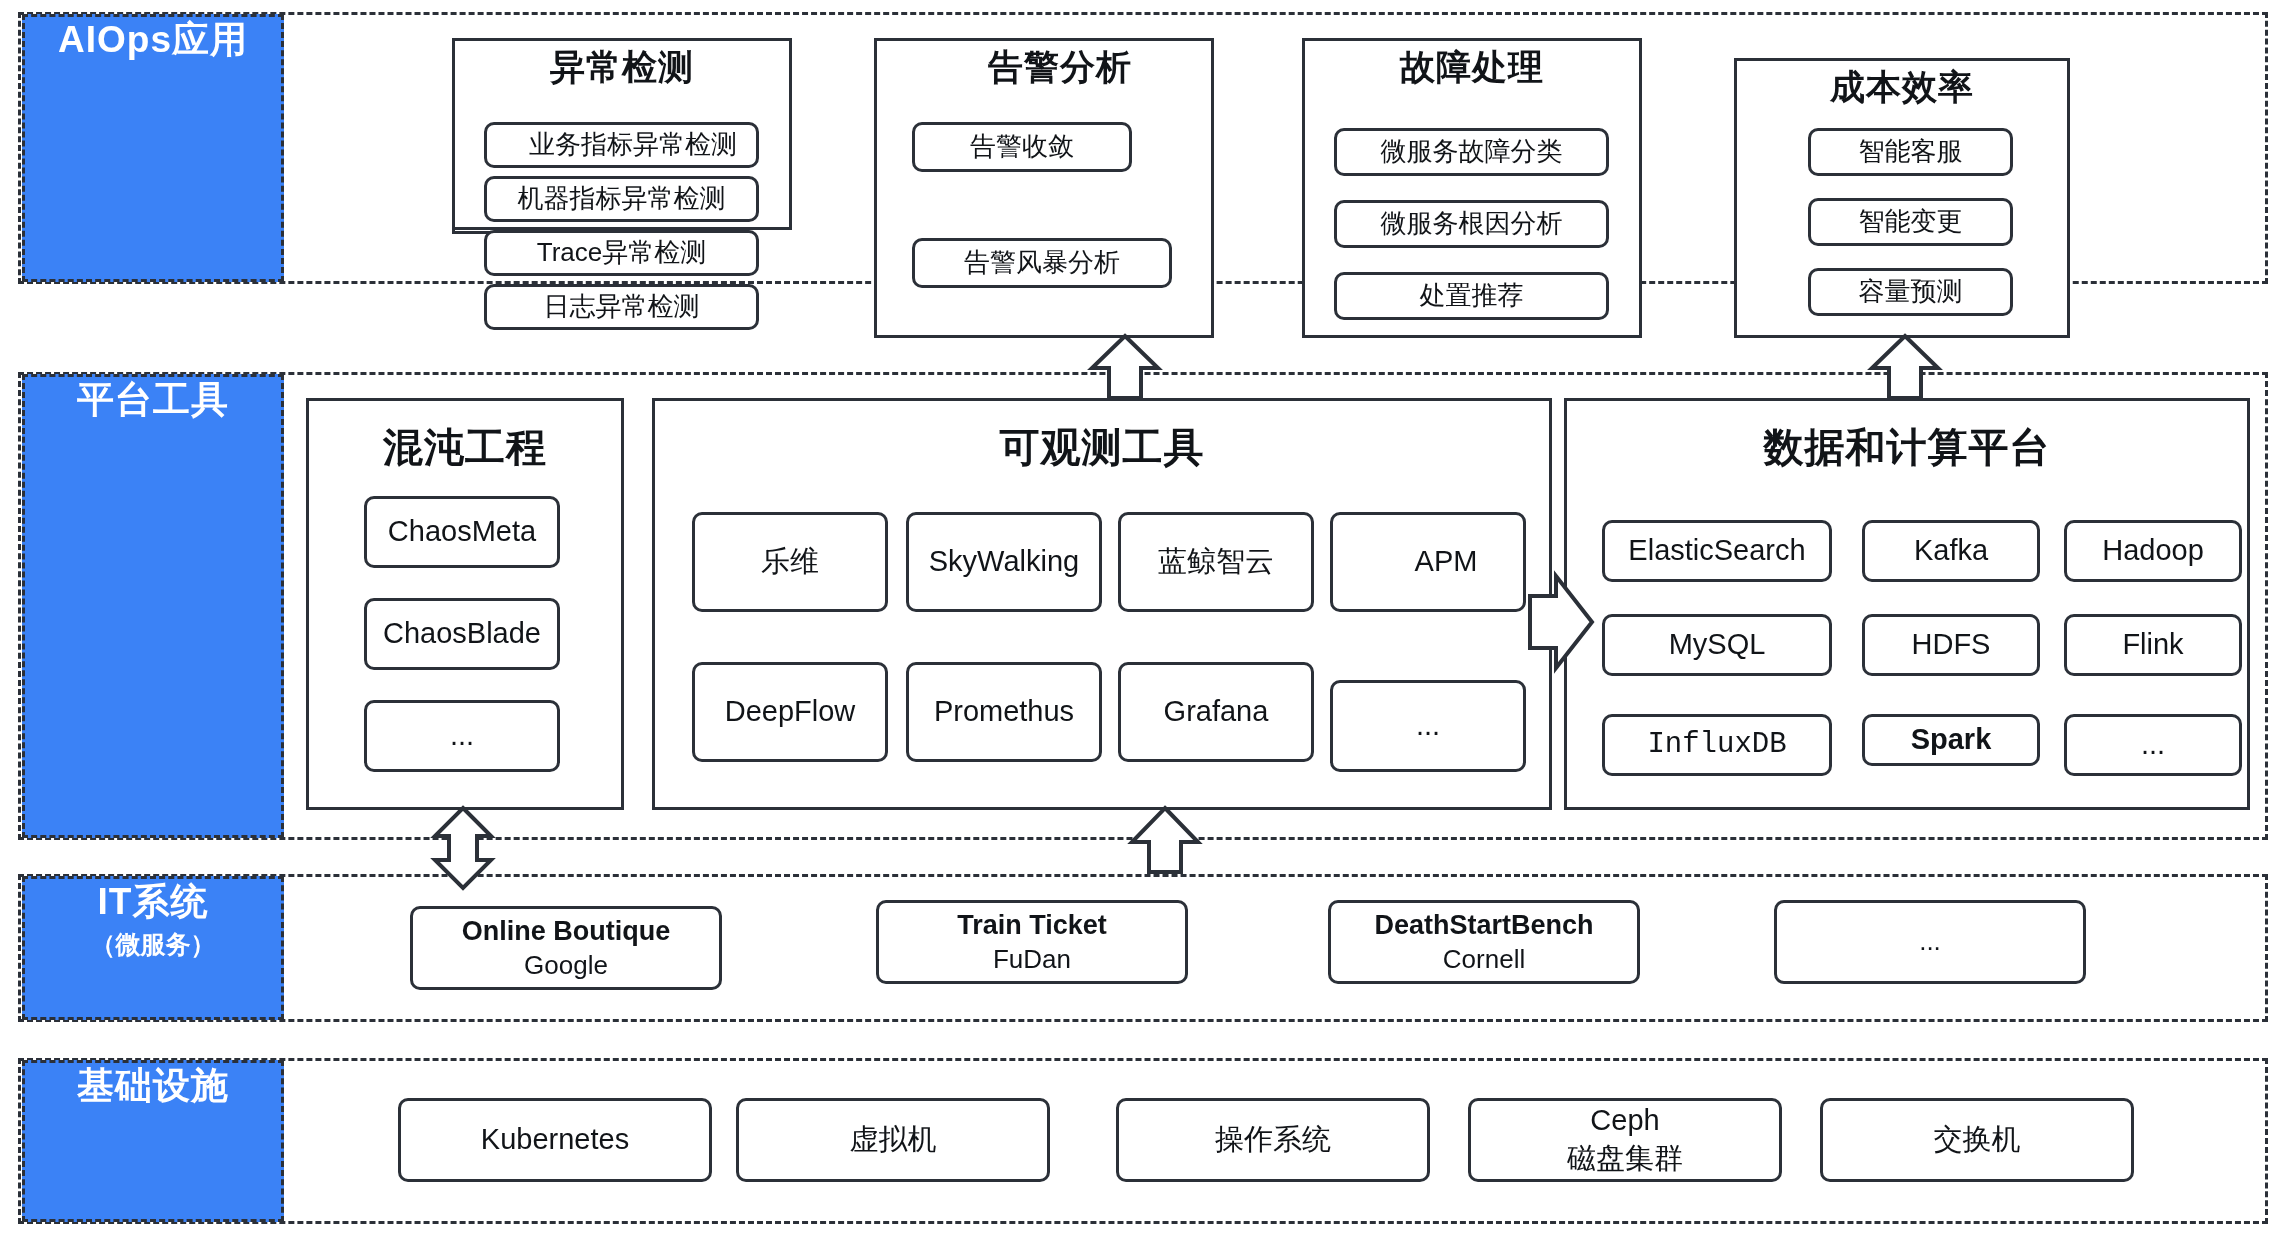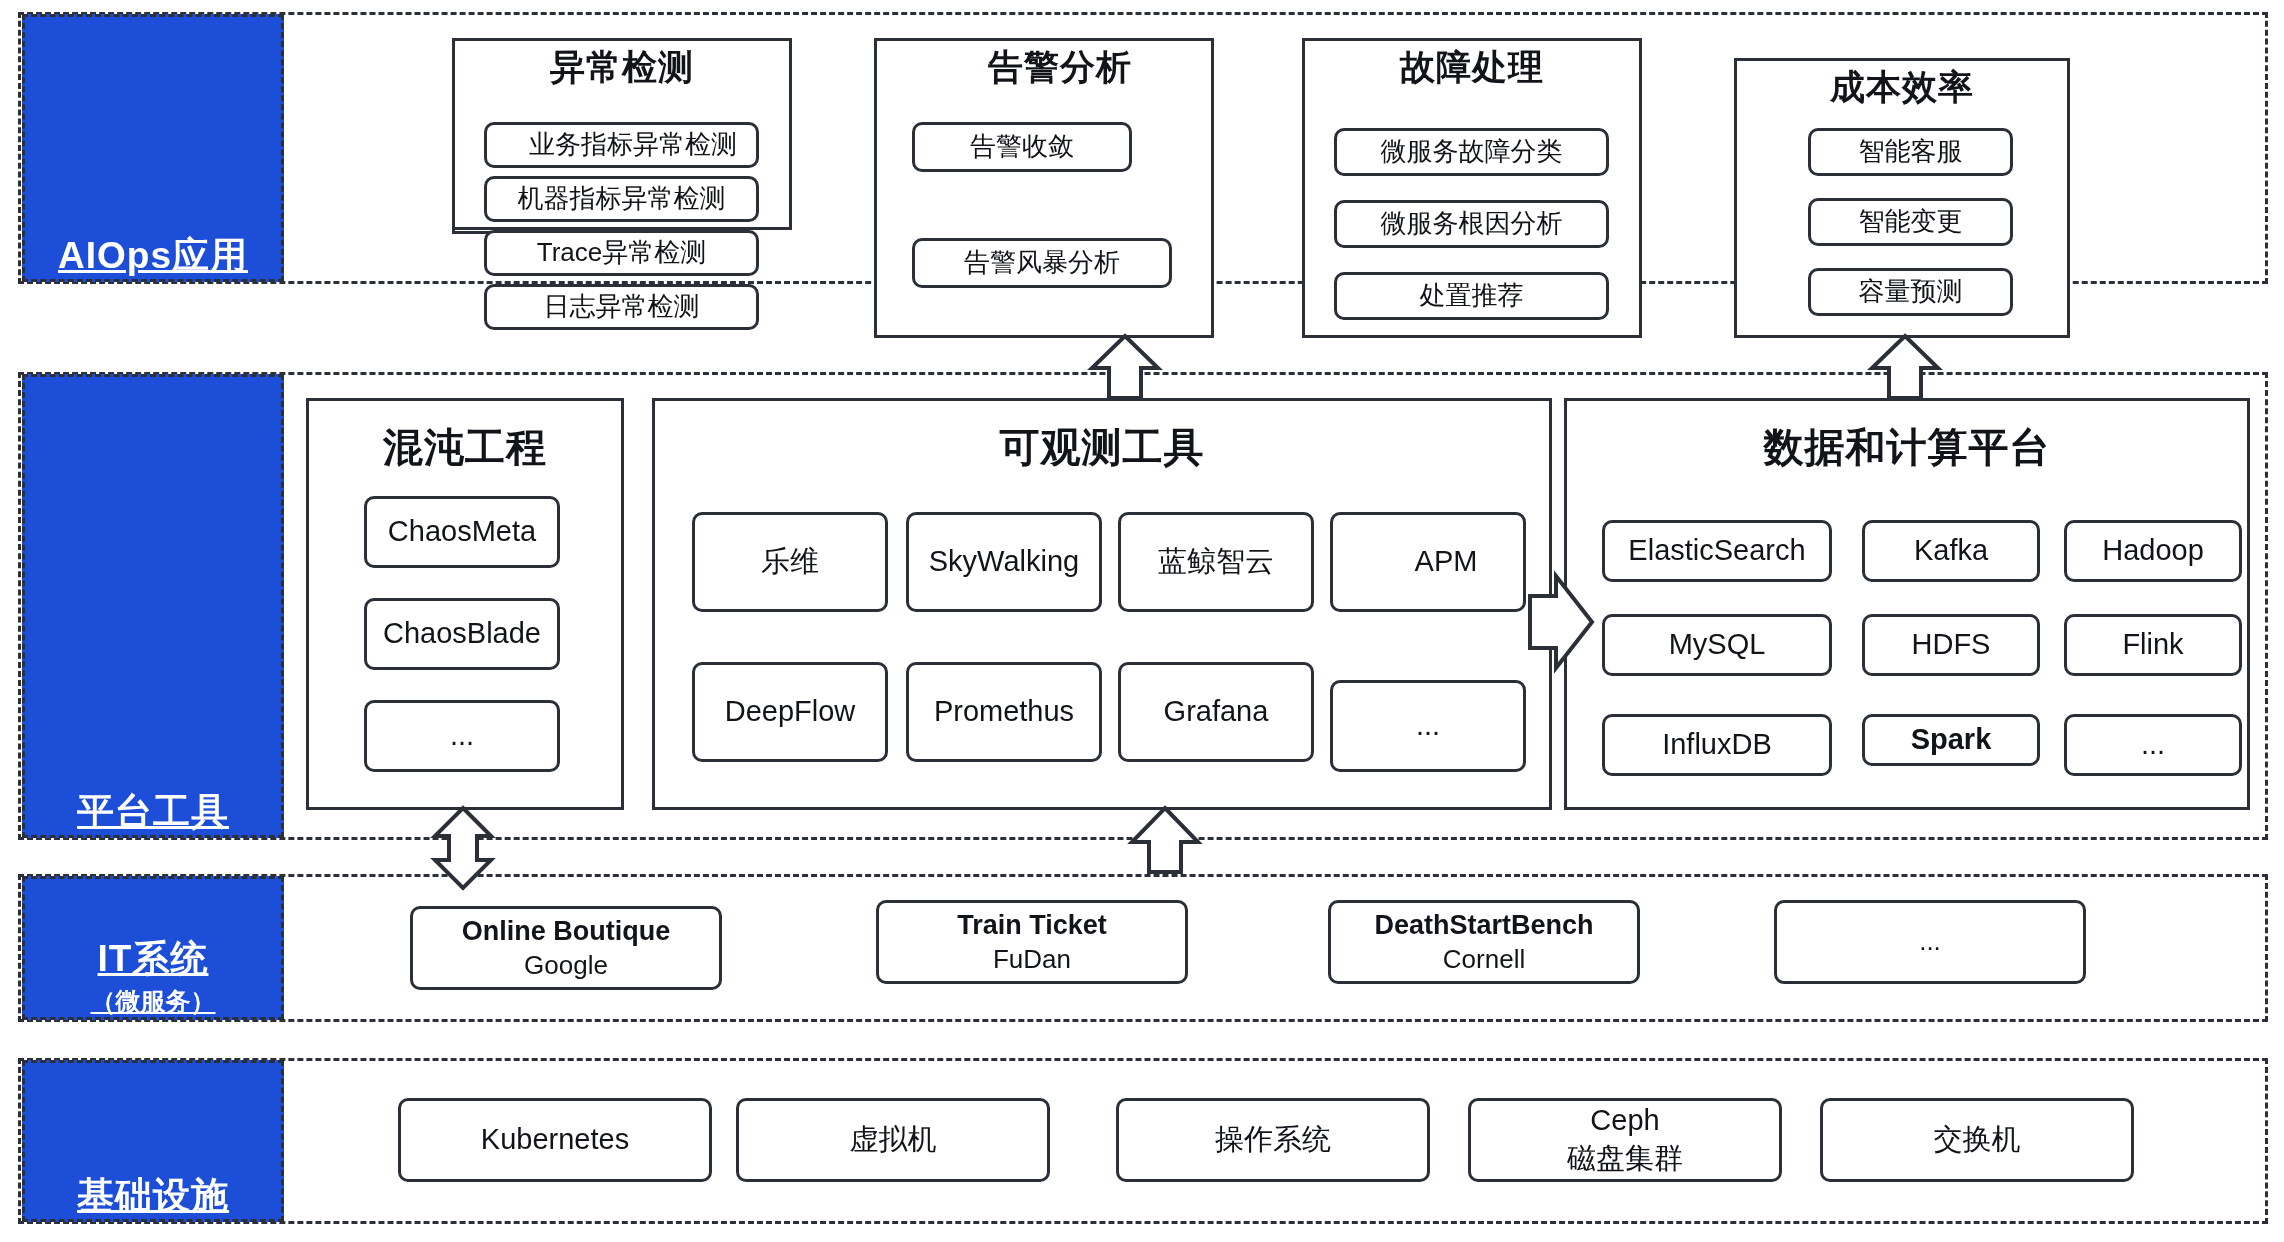--- a/index.html
+++ b/index.html
@@ -20,31 +20,30 @@
   
   .band {
     position: absolute;
     border: 3px dashed #2b3038;
     background: transparent;
   }
 
   
   .layer-label {
     position: absolute;
-    background: #1d4ed8;
+    background: #3b82f6;
     border: 3px dashed #2b3038;
     display: flex;
     flex-direction: column;
     align-items: center;
-    justify-content: flex-end;
+    justify-content: flex-start;
     color: #ffffff;
     font-weight: bold;
     line-height: 1.25;
     text-align: center;
-    text-decoration: underline;
   }
   .layer-label .main { font-size: 37px; letter-spacing: 1px; }
   .layer-label .sub  { font-size: 25px; font-weight: bold; margin-top: 4px; }
 
   
   .group {
     position: absolute;
     border: 3px solid #2b3038;
     background: #ffffff;
   }
@@ -150,21 +149,21 @@
   <div class="chip big" style="left:1330px; top:680px; width:196px; height:92px;">...</div>
 
   <div class="group" style="left:1564px; top:398px; width:686px; height:412px;"></div>
   <div class="group-title lg" style="left:1564px; top:420px; width:686px;">数据和计算平台</div>
   <div class="chip big" style="left:1602px; top:520px; width:230px; height:62px;">ElasticSearch</div>
   <div class="chip big" style="left:1862px; top:520px; width:178px; height:62px;">Kafka</div>
   <div class="chip big" style="left:2064px; top:520px; width:178px; height:62px;">Hadoop</div>
   <div class="chip big" style="left:1602px; top:614px; width:230px; height:62px;">MySQL</div>
   <div class="chip big" style="left:1862px; top:614px; width:178px; height:62px;">HDFS</div>
   <div class="chip big" style="left:2064px; top:614px; width:178px; height:62px;">Flink</div>
-  <div class="chip big" style="left:1602px; top:714px; width:230px; height:62px;">InfluxDB</div>
+  <div class="chip big" style="left:1602px; top:714px; width:230px; height:62px;font-family:Liberation Mono, monospace;">InfluxDB</div>
   <div class="chip big" style="left:1862px; top:714px; width:178px; height:52px;font-weight:bold;">Spark</div>
   <div class="chip big" style="left:2064px; top:714px; width:178px; height:62px;">...</div>
 
   <div class="band" style="left:18px; top:874px; width:2250px; height:148px;"></div>
 
   <div class="layer-label" style="left:22px; top:876px; width:262px; height:144px;">
     <span class="main">IT系统</span>
     <span class="sub">（微服务）</span>
   </div>
 

